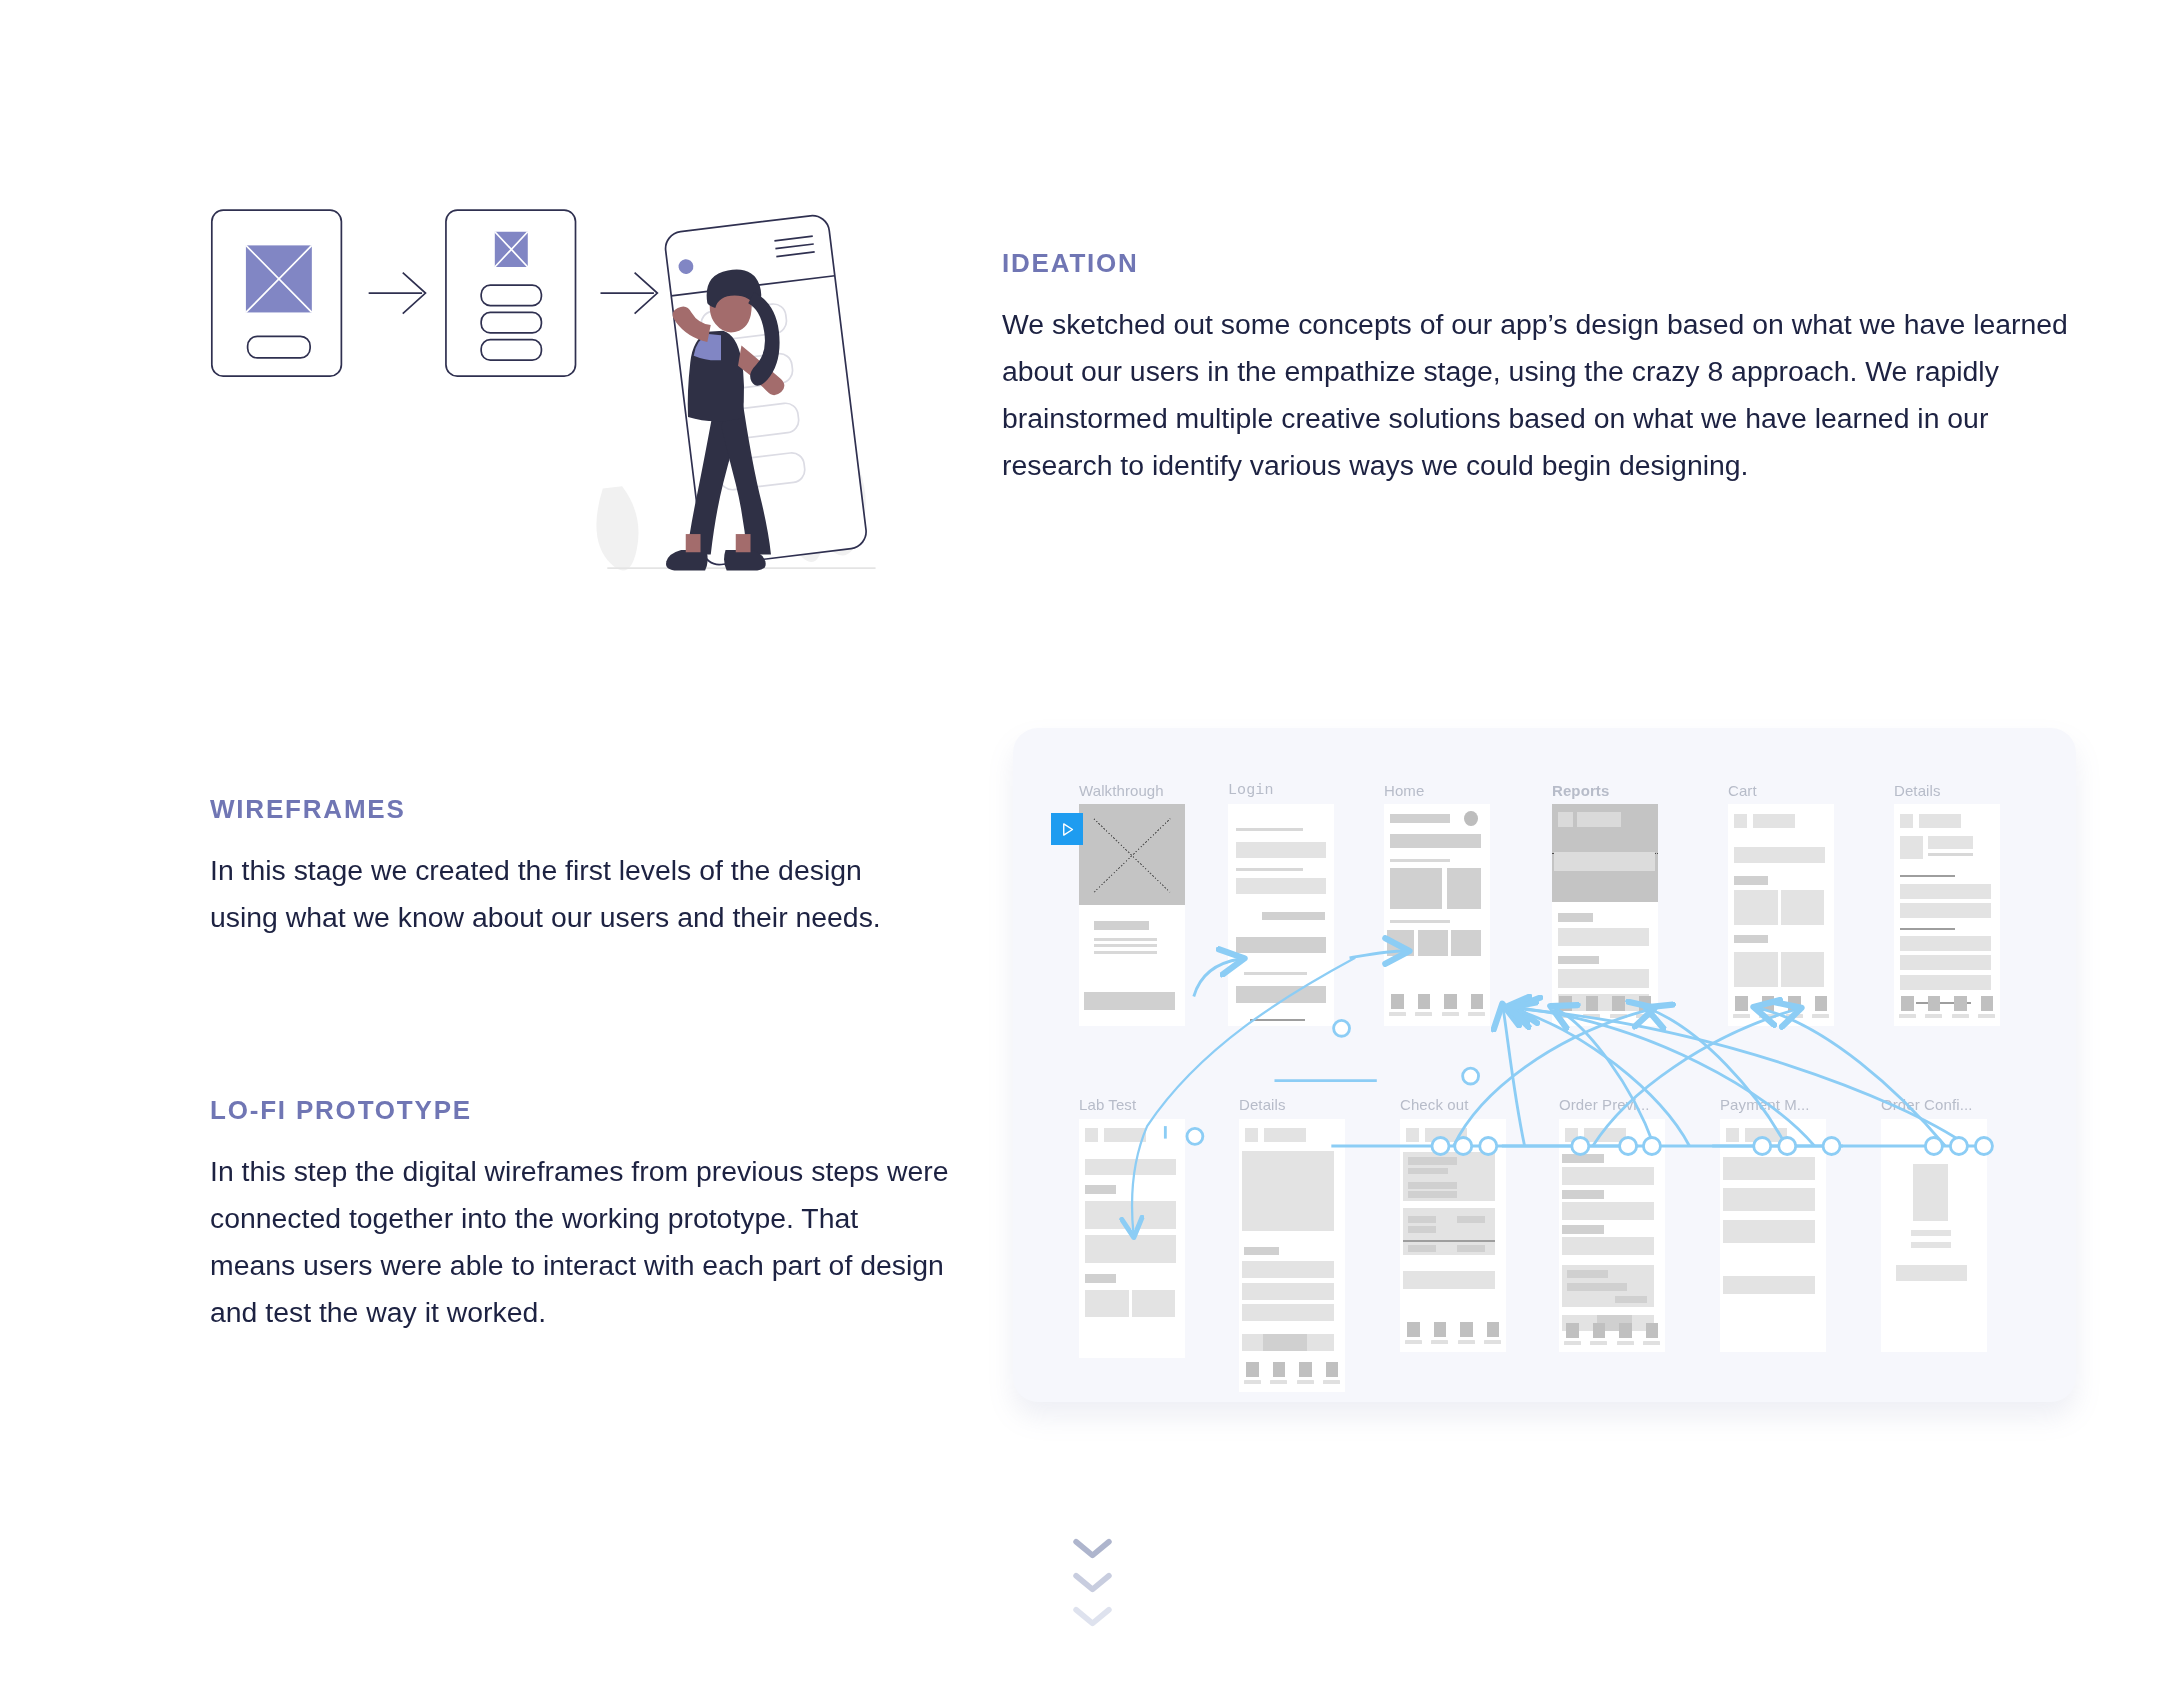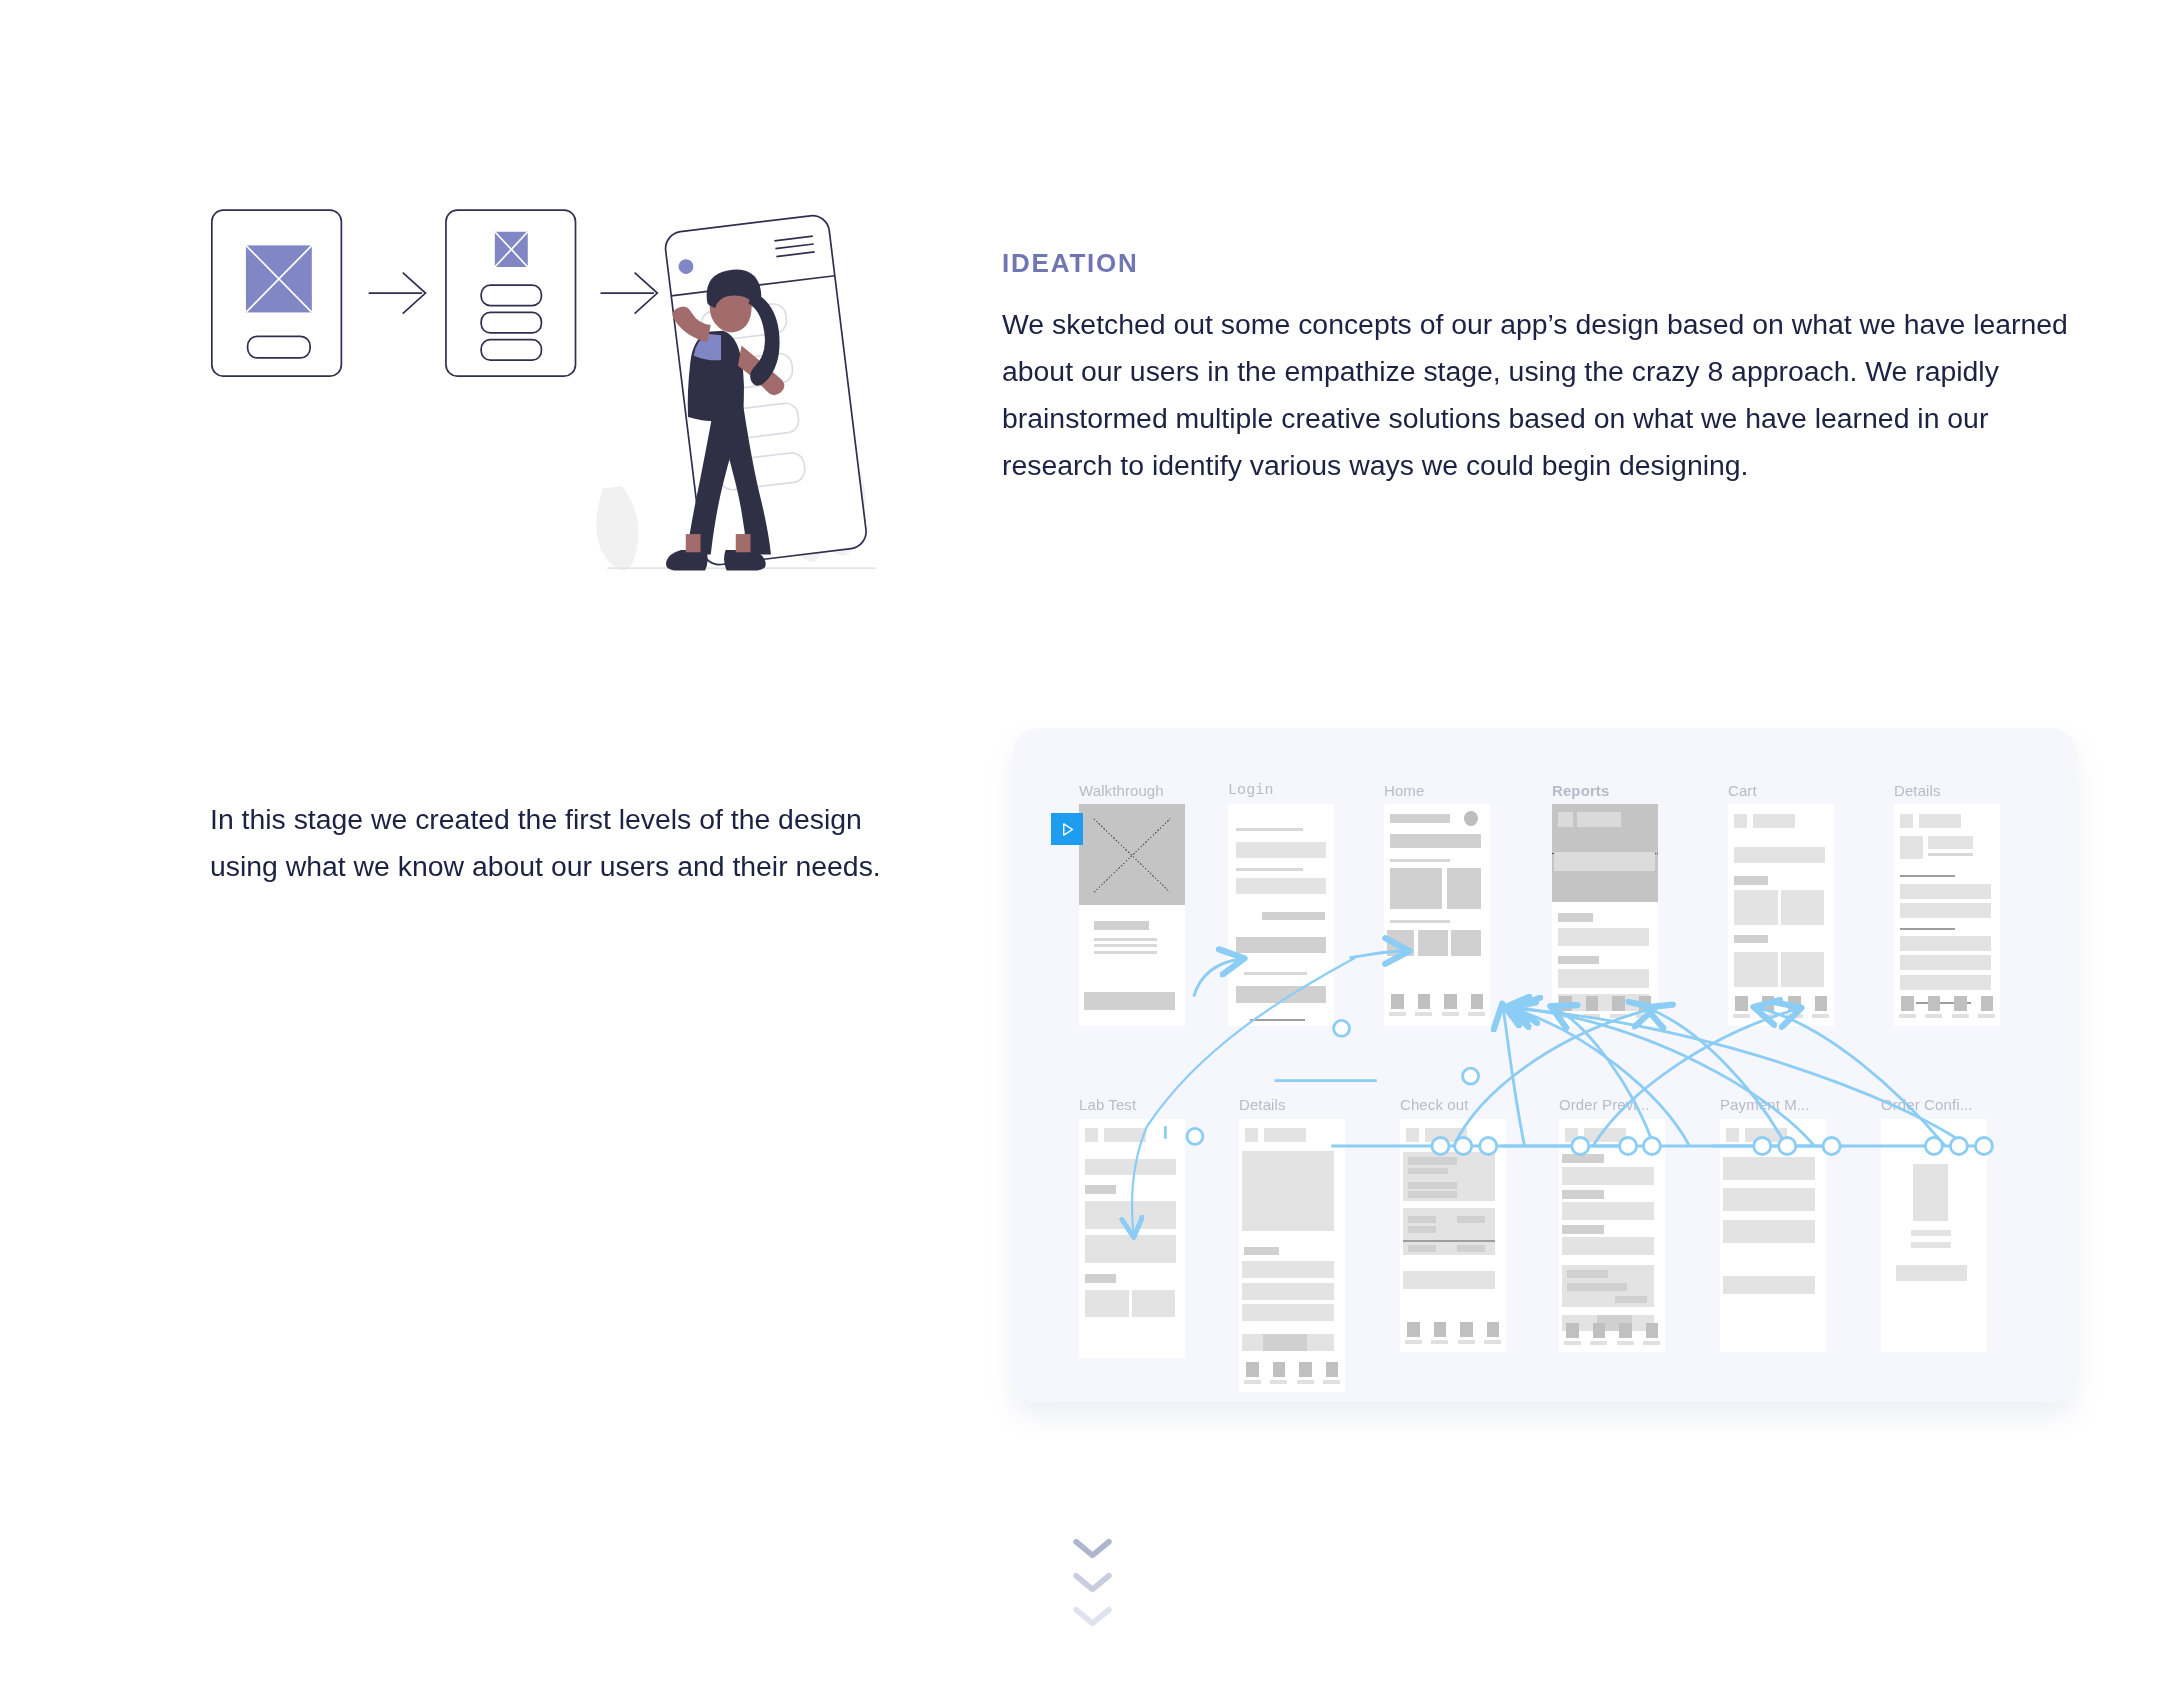--- a/index.html
+++ b/index.html
@@ -153,23 +153,28 @@
       </g>
     </svg>
   </div>
 
   <div id="ideation-text">
     <h2 class="eyebrow">IDEATION</h2>
     <p class="body-copy">We sketched out some concepts of our app’s design based on what we have learned about our users in the empathize stage, using the crazy 8 approach. We rapidly brainstormed multiple creative solutions based on what we have learned in our research to identify various ways we could begin designing.</p>
   </div>
 
   <div id="wireframes-text">
+    <h2 class="eyebrow">WIREFRAMES</h2>
     <p class="body-copy">In this stage we created the first levels of the design using what we know about our users and their needs.</p>
   </div>
 
+  <div id="lofi-text">
+    <h2 class="eyebrow">LO-FI PROTOTYPE</h2>
+    <p class="body-copy">In this step the digital wireframes from previous steps were connected together into the working prototype. That means users were able to interact with each part of design and test the way it worked.</p>
+  </div>
 
   <div id="flow-panel"></div>
 
   <div id="start-badge">
     <svg viewBox="0 0 24 24">
         <path d="M6 3 L20 12 L6 21 Z" fill="none" stroke="#fff" stroke-width="2.2" stroke-linejoin="round"></path>
       </svg>
   </div>
 
   <div class="wf-label" style="left:1079px;top:782px;">Walkthrough</div>

